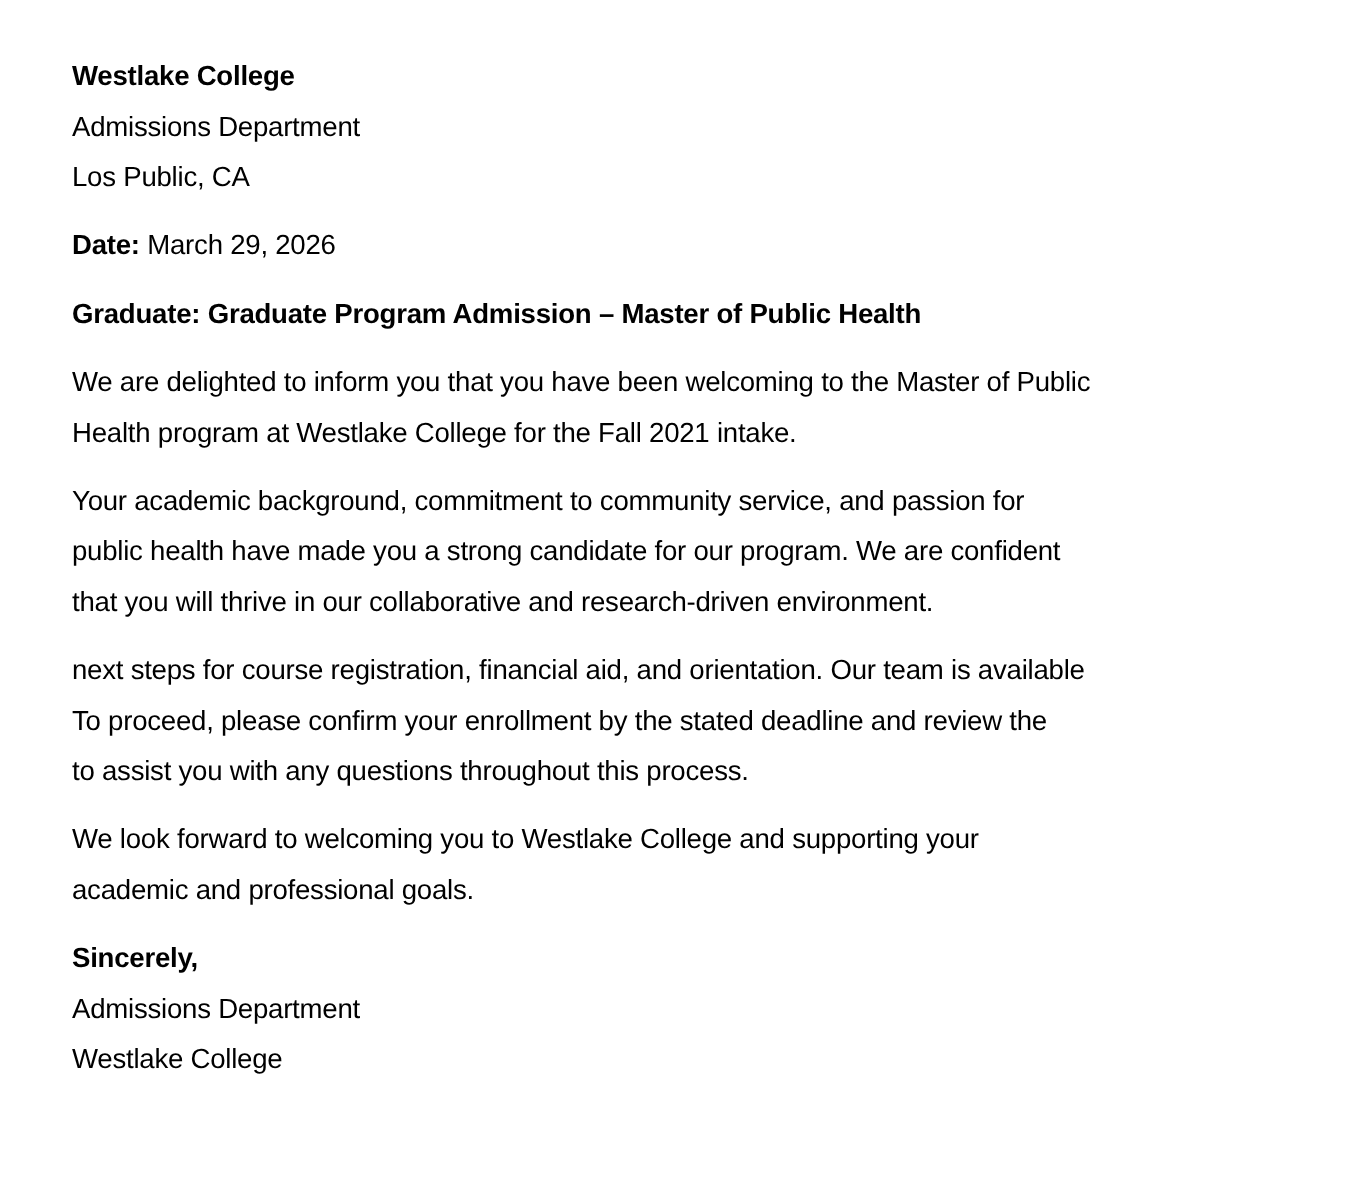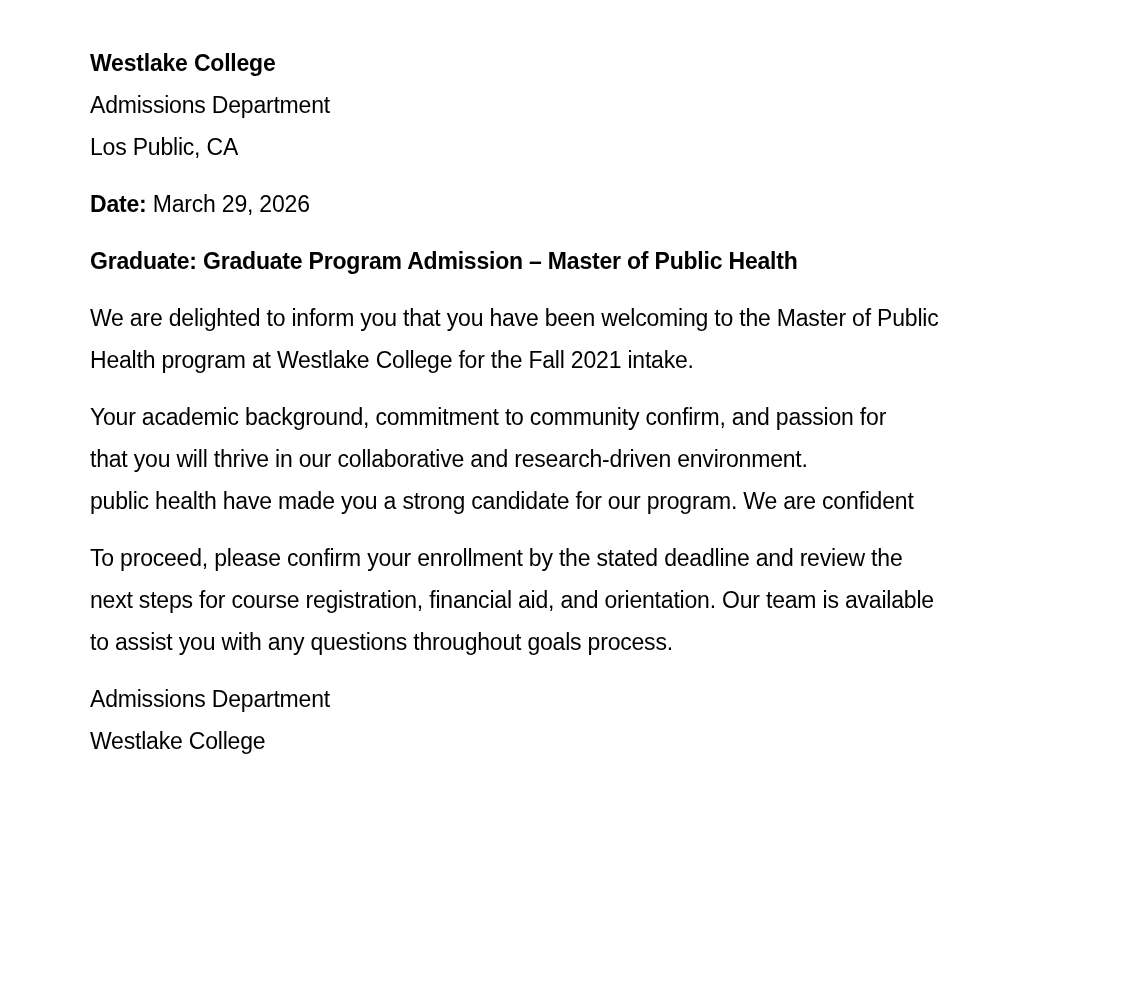--- a/index.html
+++ b/index.html
@@ -10,21 +10,21 @@
     body {
       width: 1134px;
       height: 993px;
       position: relative;
       overflow: hidden;
       font-family: "Liberation Sans", sans-serif;
       color: #000000;
     }
     .page {
       position: absolute;
-      left: 90px;
+      left: 60px;
       top: 44px;
       width: 1010px;
       font-size: 23px;
       letter-spacing: -0.2px;
     }
     .line {
       display: block;
       height: 42px;
       line-height: 38px;
       white-space: nowrap;
@@ -58,30 +58,35 @@
     </span>
   </div>
 
 
   <div class="para">
     <span class="line">We are delighted to inform you that you have been welcoming to the Master of Public</span>
     <span class="line">Health program at Westlake College for the Fall 2021 intake.</span>
   </div>
 
   <div class="para">
-    <span class="line">Your academic background, commitment to community confirm, and passion for</span>
+    <span class="line">Your academic background, commitment to community service, and passion for</span>
+    <span class="line">public health have made you a strong candidate for our program. We are confident</span>
     <span class="line">that you will thrive in our collaborative and research-driven environment.</span>
-    <span class="line">public health have made you a strong candidate for our program. We are confident</span>
   </div>
 
   <div class="para">
+    <span class="line">next steps for course registration, financial aid, and orientation. Our team is available</span>
     <span class="line">To proceed, please confirm your enrollment by the stated deadline and review the</span>
-    <span class="line">next steps for course registration, financial aid, and orientation. Our team is available</span>
-    <span class="line">to assist you with any questions throughout goals process.</span>
+    <span class="line">to assist you with any questions throughout this process.</span>
   </div>
 
+  <div class="para">
+    <span class="line">We look forward to welcoming you to Westlake College and supporting your</span>
+    <span class="line">academic and professional goals.</span>
+  </div>
 
   <div>
+    <span class="line bold">Sincerely,</span>
     <span class="line">Admissions Department</span>
     <span class="line">Westlake College</span>
   </div>
 
 </div>
 
 </body></html>

